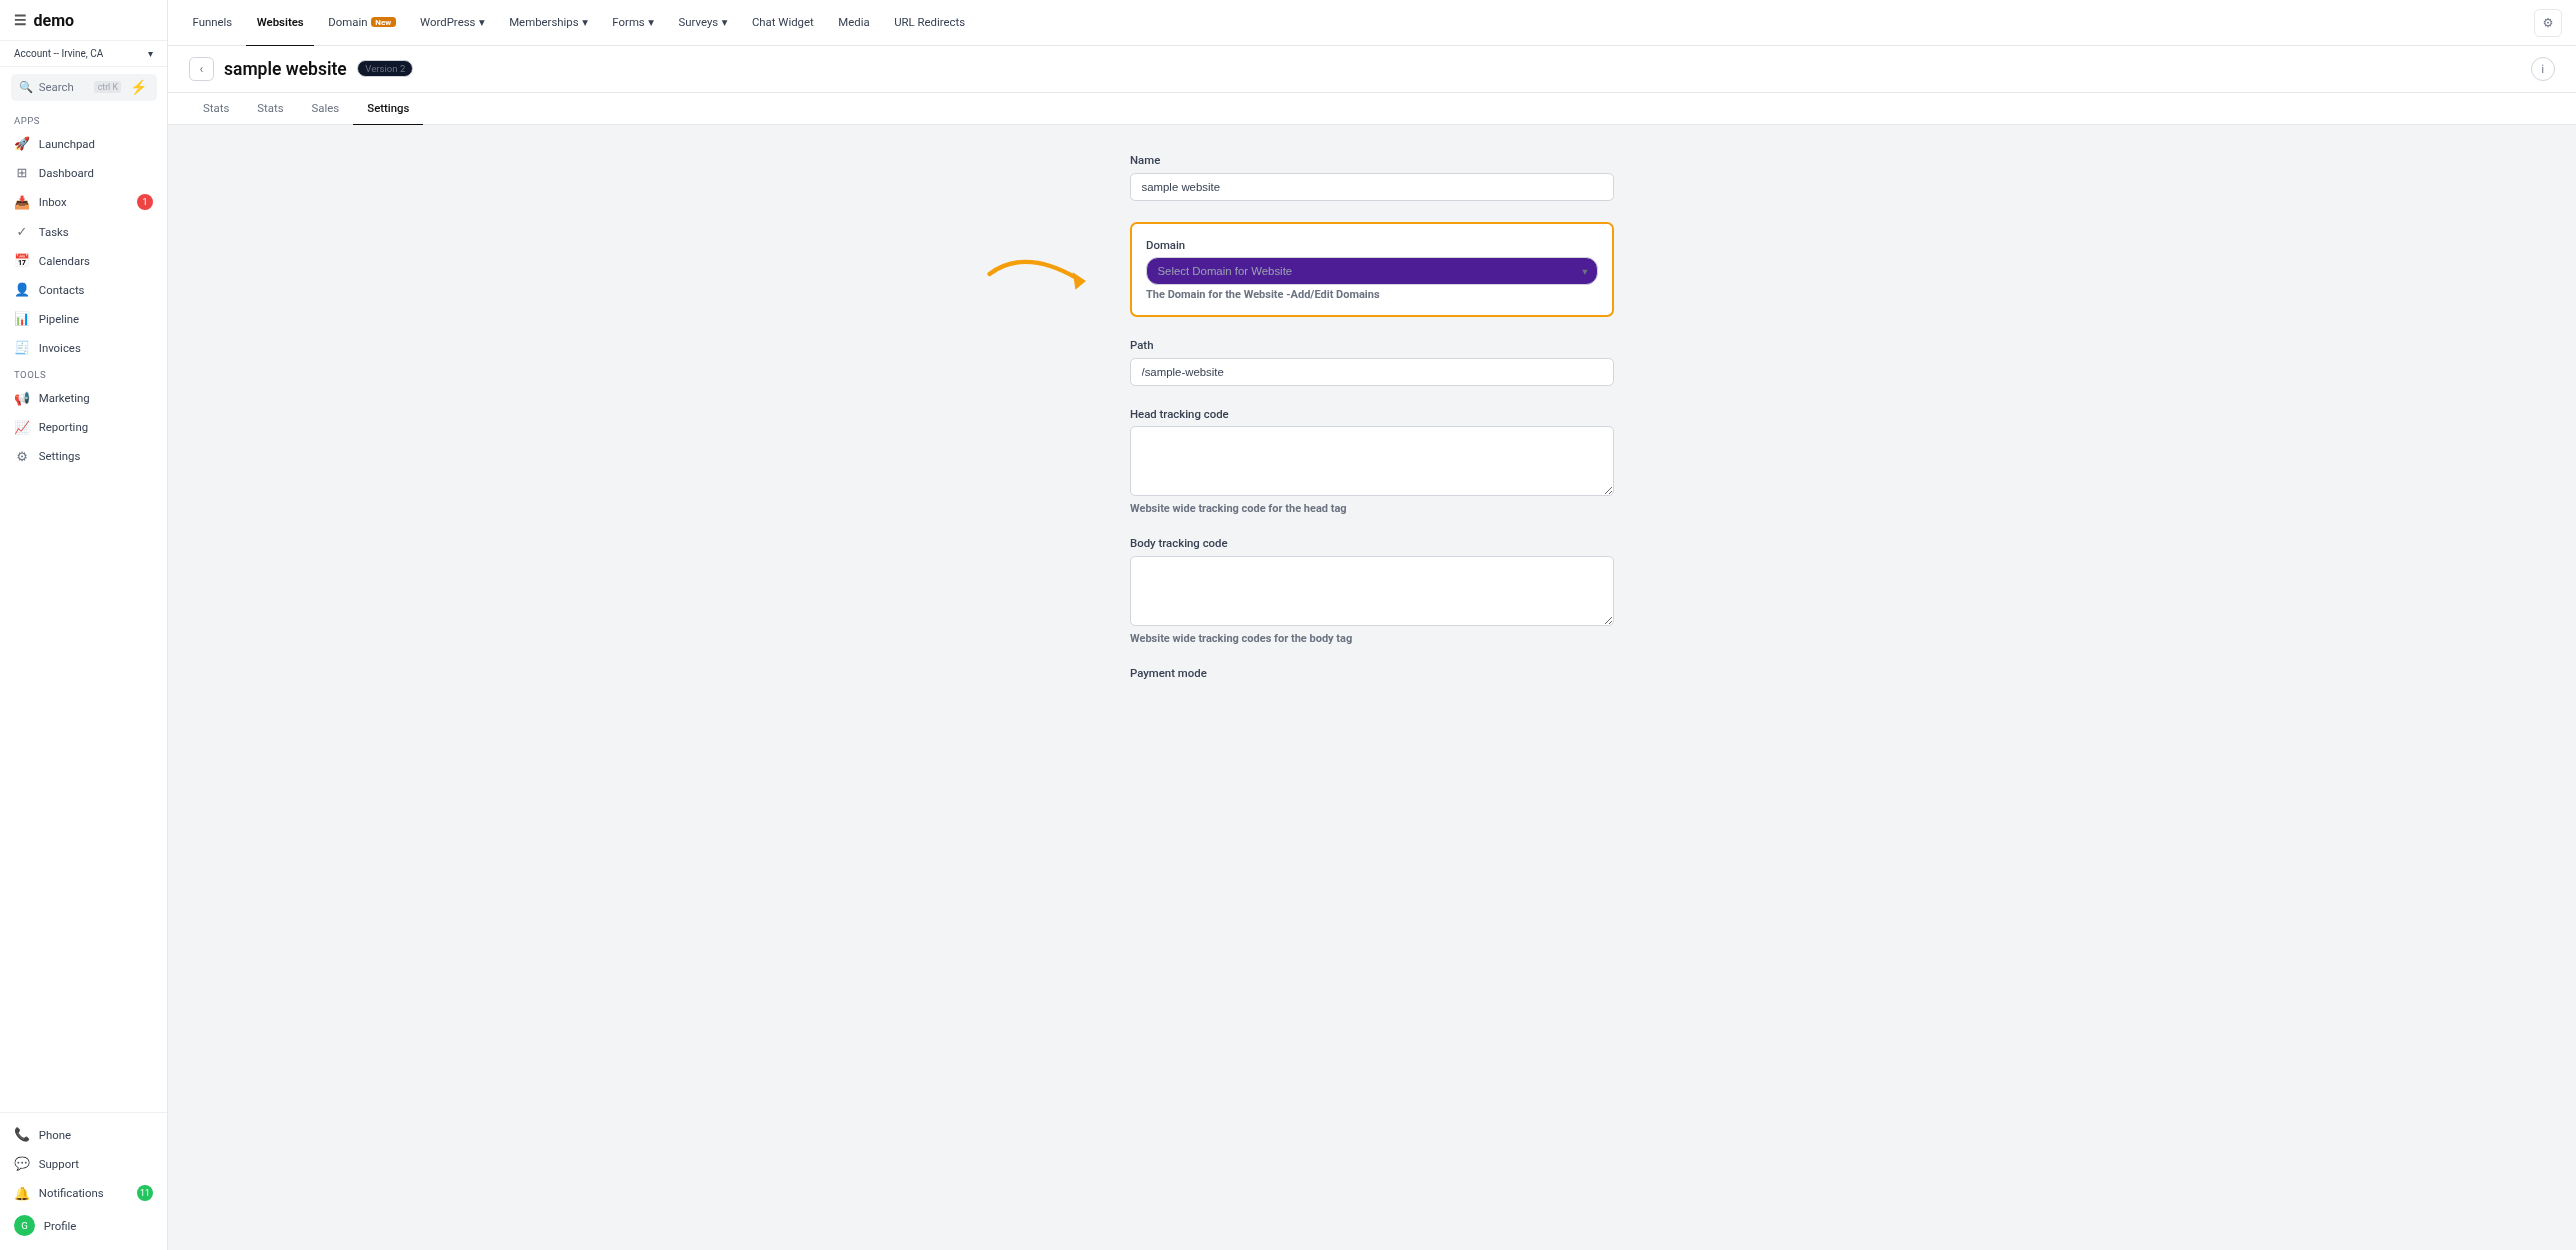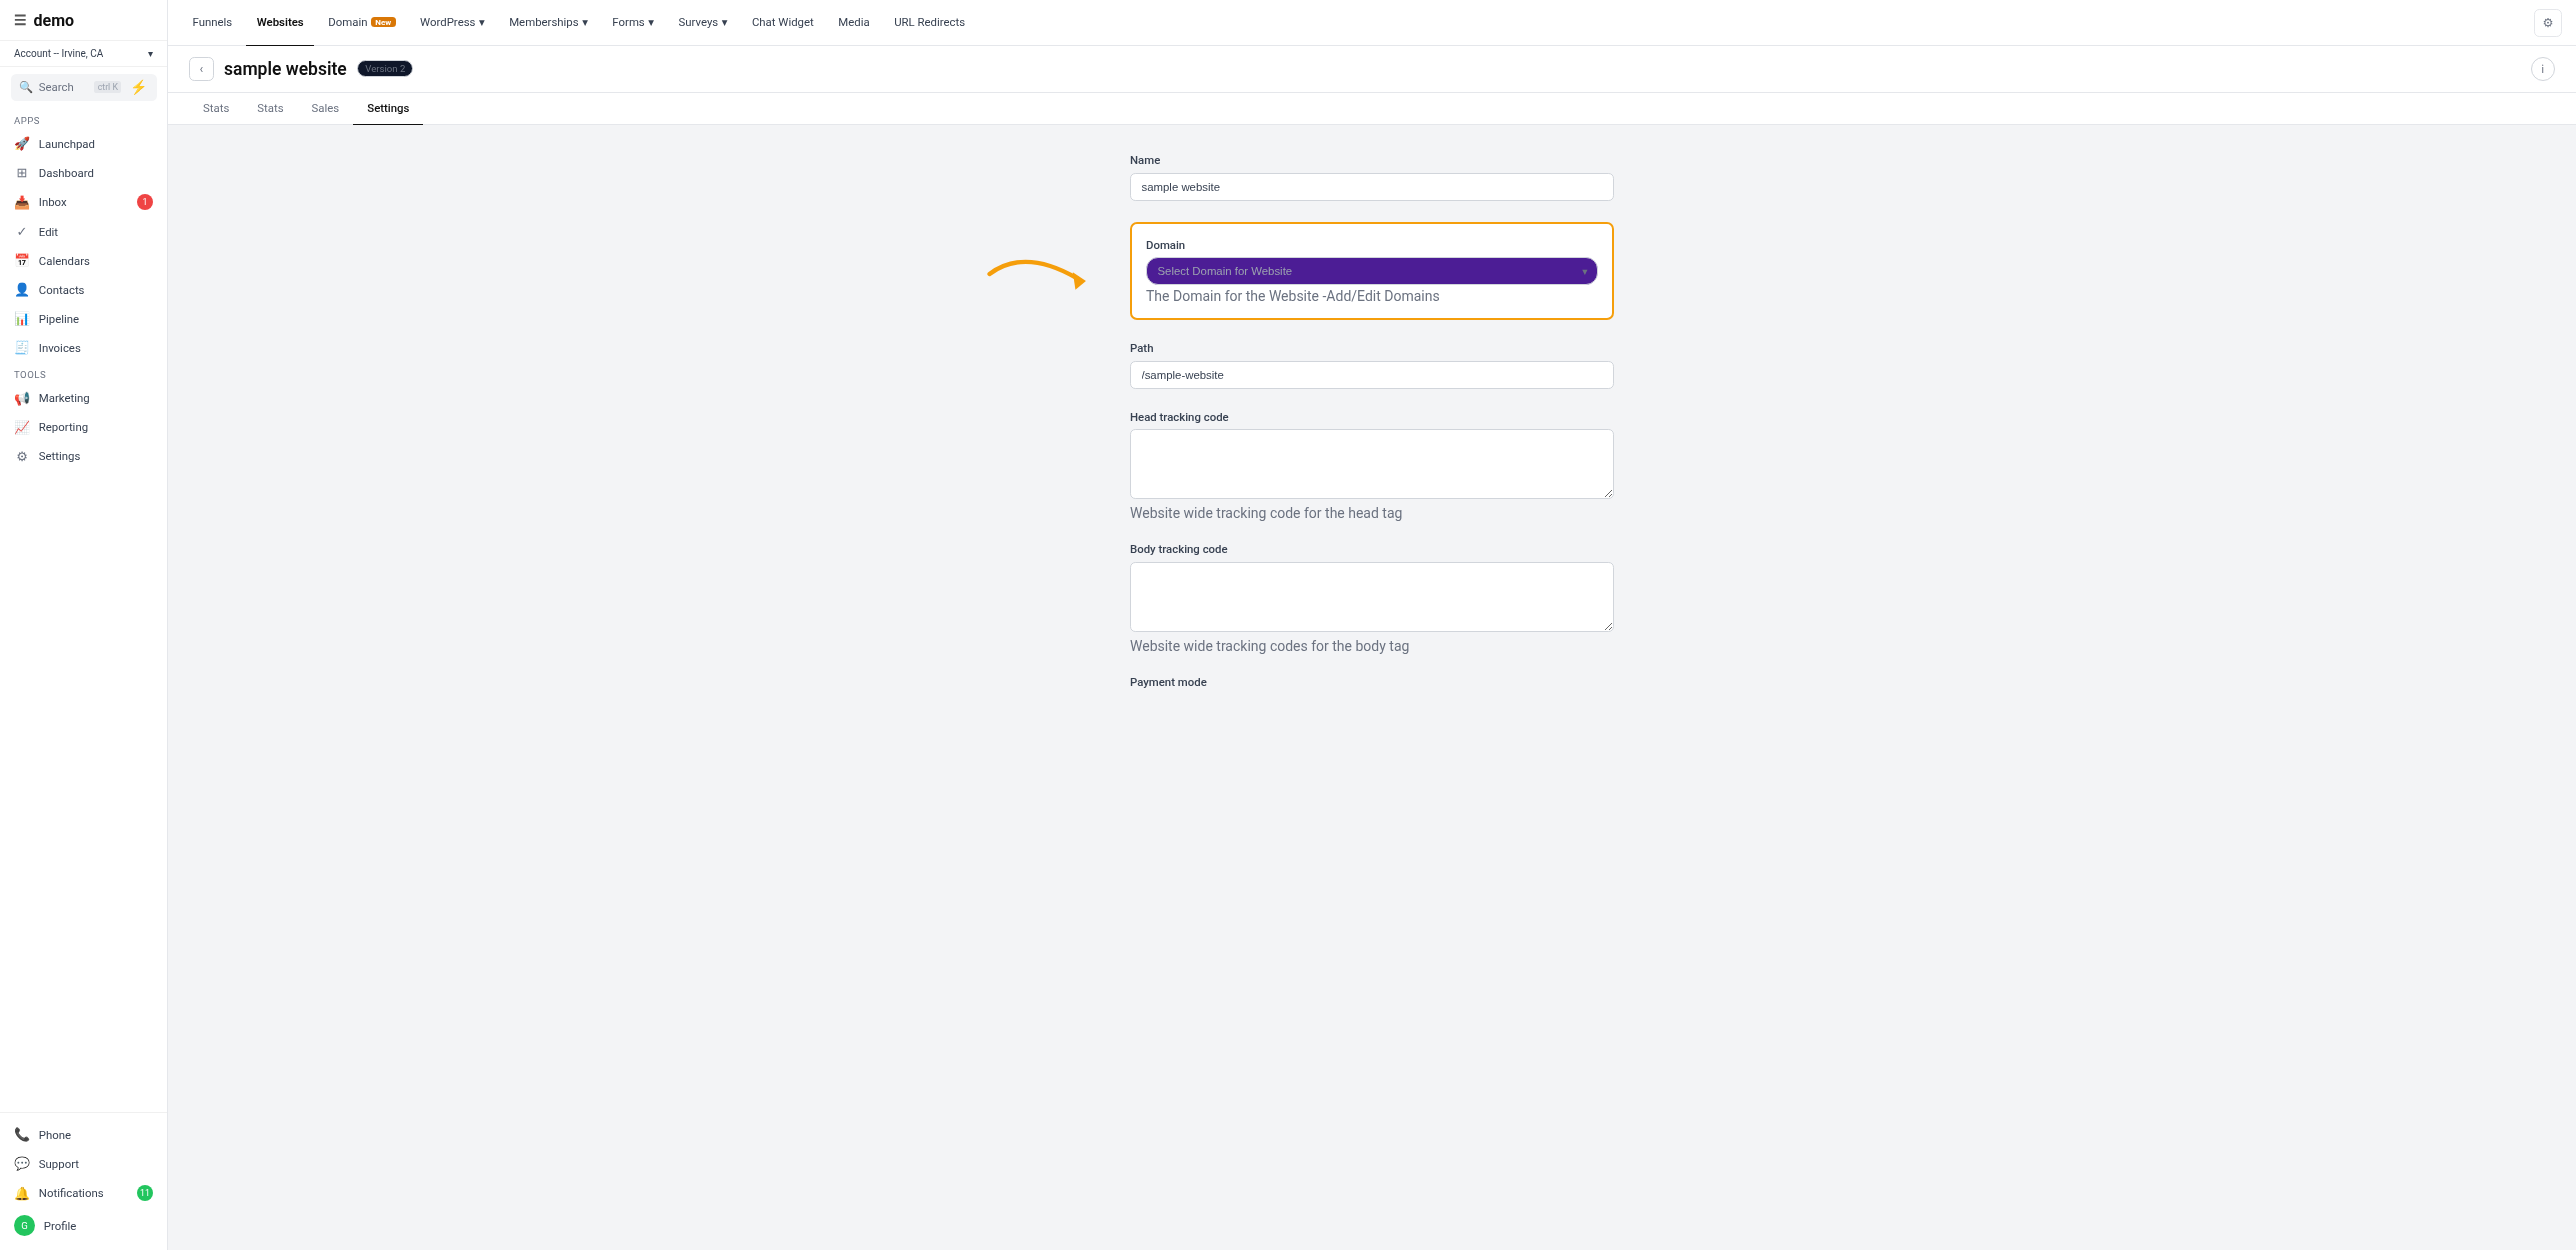--- a/index.html
+++ b/index.html
@@ -277,23 +277,24 @@
       border: 0.9px solid #d1d5db;
       border-radius: 5.3px;
       font-size: 11.4px;
       color: #374151;
       background: #fff;
       outline: none;
       resize: vertical;
       min-height: 70px;
     }
     .form-hint {
-      font-size: 14px;
+      font-size: 11px;
       color: #6b7280;
       margin-top: 3.5px;
+      font-weight: bold;
     }
     .select-wrapper {
       position: relative;
     }
     .form-select {
       width: 100%;
       padding: 7px 32px 7px 10.5px;
       border: 0.9px solid #d1d5db;
       border-radius: 12px;
       font-size: 11.4px;
@@ -354,21 +355,21 @@
     <span class="icon">⊞</span>
     <span>Dashboard</span>
   </div>
   <div class="sidebar-item">
     <span class="icon">📥</span>
     <span>Inbox</span>
     <span class="badge">1</span>
   </div>
   <div class="sidebar-item">
     <span class="icon">✓</span>
-    <span>Edit</span>
+    <span>Tasks</span>
   </div>
   <div class="sidebar-item">
     <span class="icon">📅</span>
     <span>Calendars</span>
   </div>
   <div class="sidebar-item">
     <span class="icon">👤</span>
     <span>Contacts</span>
   </div>
   <div class="sidebar-item">

